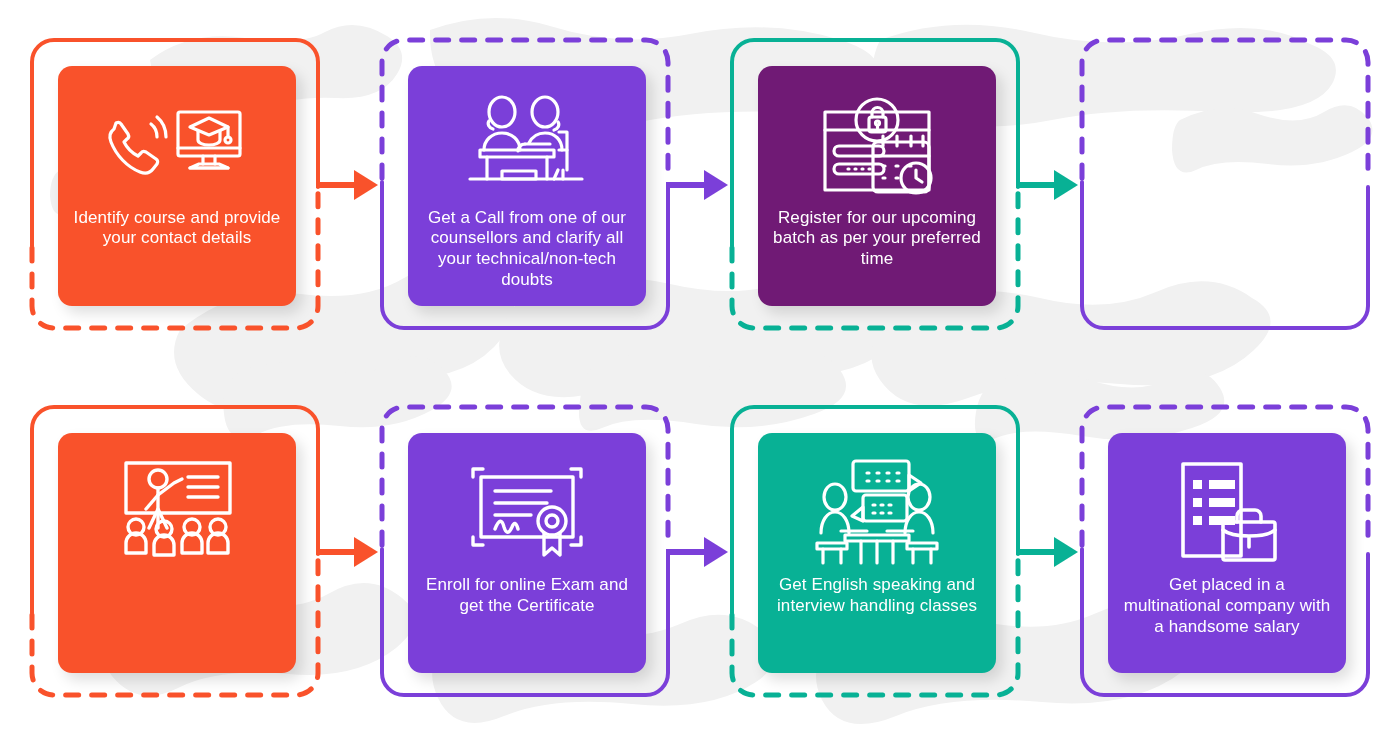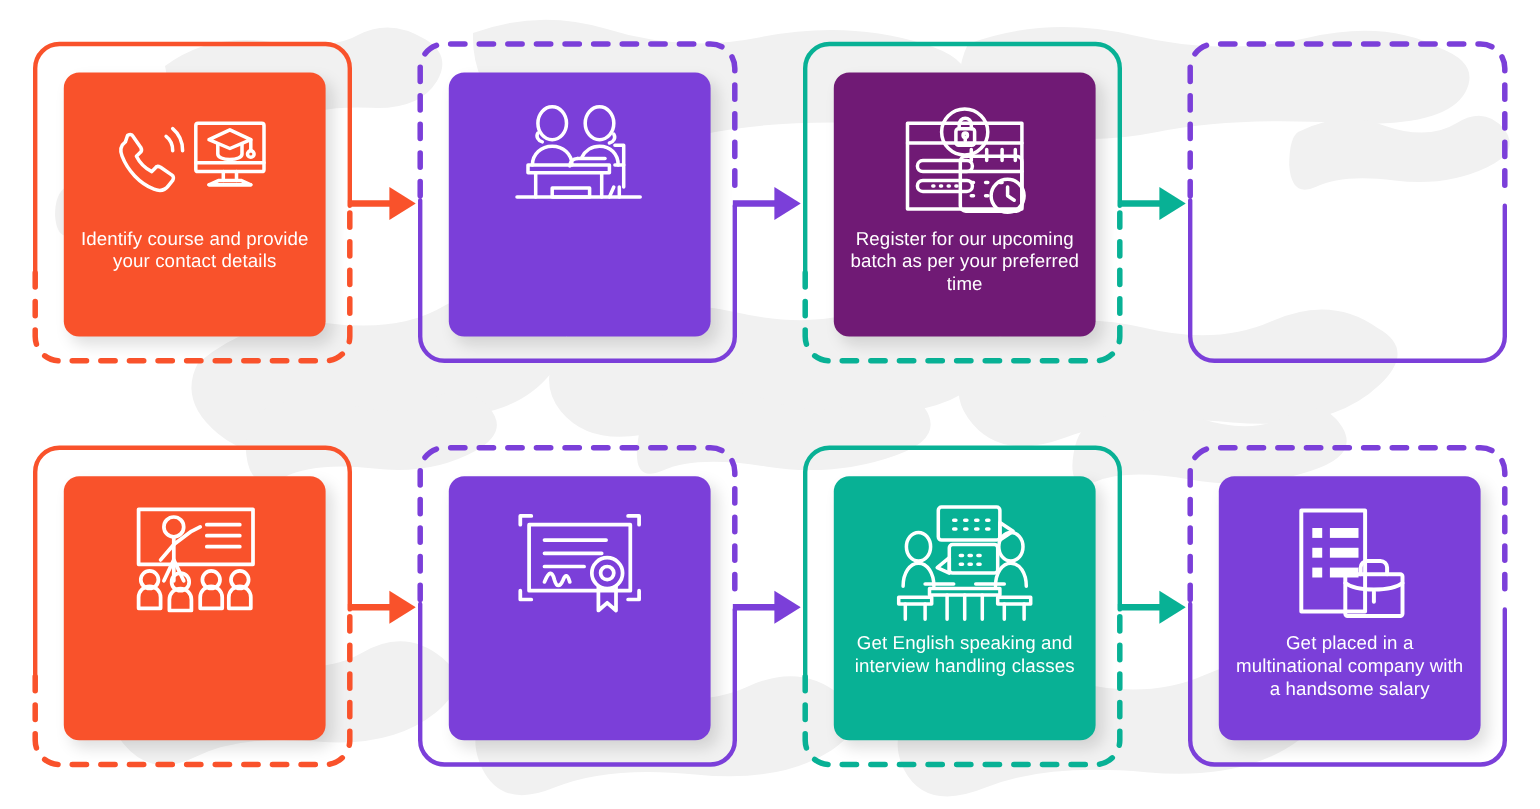--- a/index.html
+++ b/index.html
@@ -166,20 +166,21 @@
  <path d="M25 65v22"></path>
               <path d="M85 65v22"></path>
  <path d="M8 87h112"></path>
  <path d="M40 79h34v8H40z"></path>
  <path d="M97 40h8v38"></path>
               <path d="M97 58h8"></path>
               <path d="M101 78v9"></path>
  <path d="M92 87l4-9"></path>
 </svg>
           </div>
+          <div class="label">Get a Call from one of our counsellors and clarify all your technical/non-tech doubts</div>
         </div>
         <svg class="arrow" width="62" height="34" viewBox="0 0 62 34" style="left: 286px; top: 130px;">
           <path d="M0 17 L 40 17" stroke="#7B3FD9" stroke-width="6" fill="none"></path>
           <path d="M 38 2 L 62 17 L 38 32 Z" fill="#7B3FD9"></path>
         </svg>
       </div>
     </div>
     <div class="cell">
       <div class="frame">
         <svg class="ringsvg" width="290" height="292" viewBox="0 0 290 292">
@@ -294,20 +295,21 @@
  <path d="M6 74v8h10"></path>
               <path d="M114 74v8h-10"></path>
  <rect x="14" y="14" width="92" height="60"></rect>
  <path d="M28 28h56M28 40h52M28 52h36"></path>
  <path d="M28 66c4-10 7-10 9-2 2 7 5 7 8 0 2-5 4-5 6 2"></path>
  <circle cx="85" cy="58" r="14"></circle>
  <circle cx="85" cy="58" r="6"></circle>
  <path d="M77 70v22l8-7 8 7V70"></path>
 </svg>
           </div>
+          <div class="label">Enroll for online Exam and get the Certificate</div>
         </div>
         <svg class="arrow" width="62" height="34" viewBox="0 0 62 34" style="left: 286px; top: 130px;">
           <path d="M0 17 L 40 17" stroke="#7B3FD9" stroke-width="6" fill="none"></path>
           <path d="M 38 2 L 62 17 L 38 32 Z" fill="#7B3FD9"></path>
         </svg>
       </div>
     </div>
     <div class="cell">
       <div class="frame">
         <svg class="ringsvg" width="290" height="292" viewBox="0 0 290 292">

